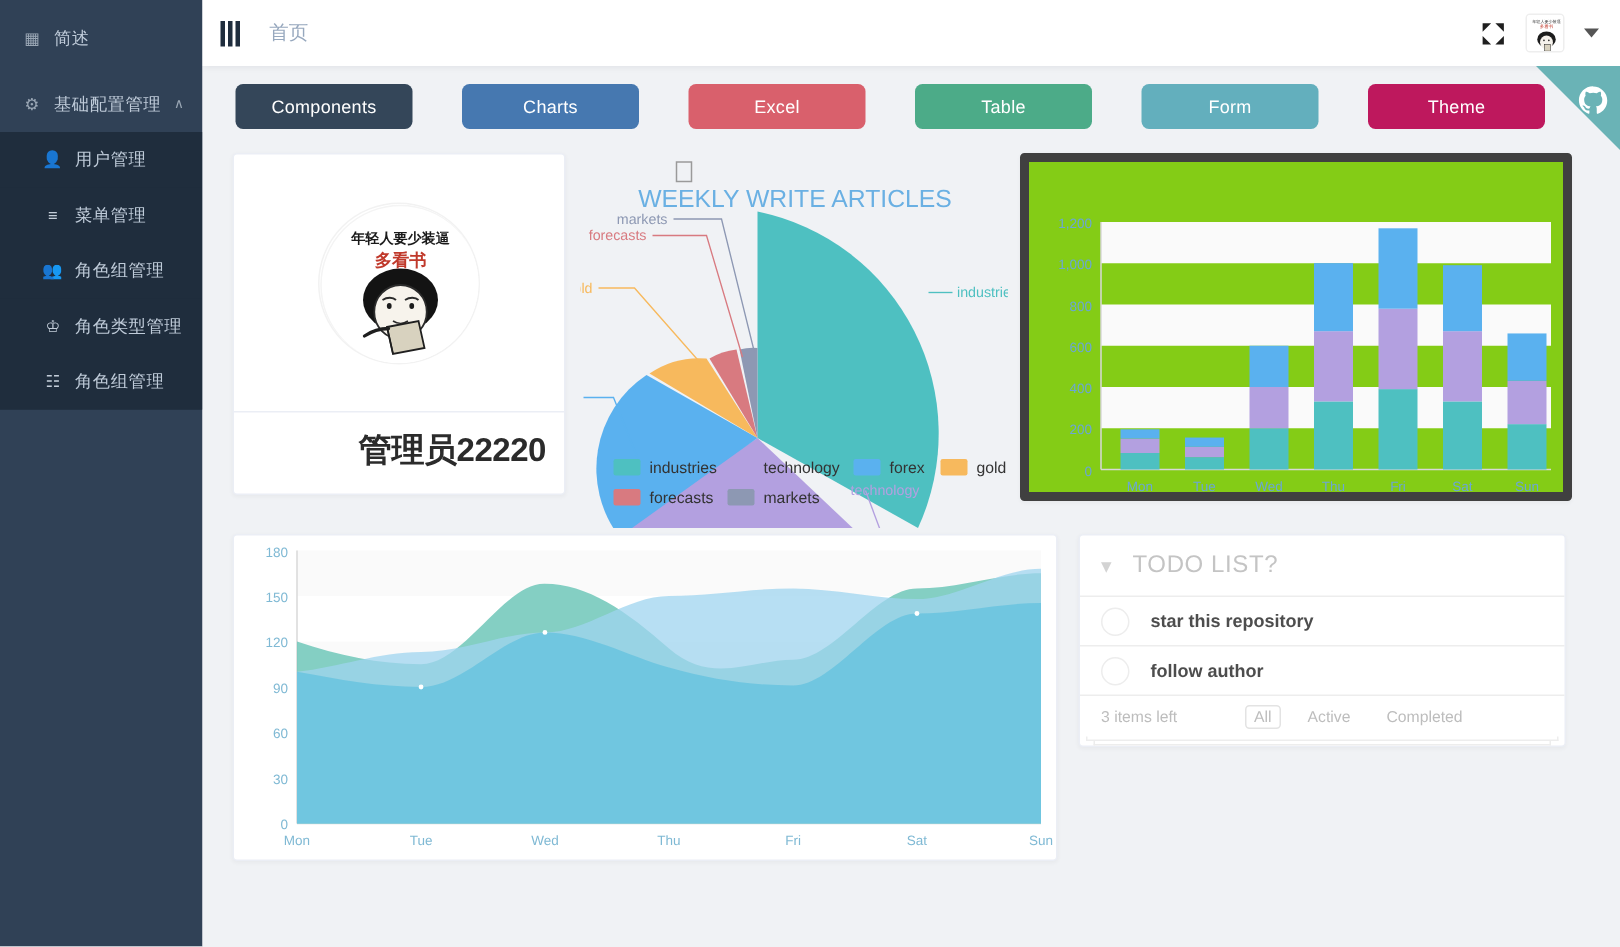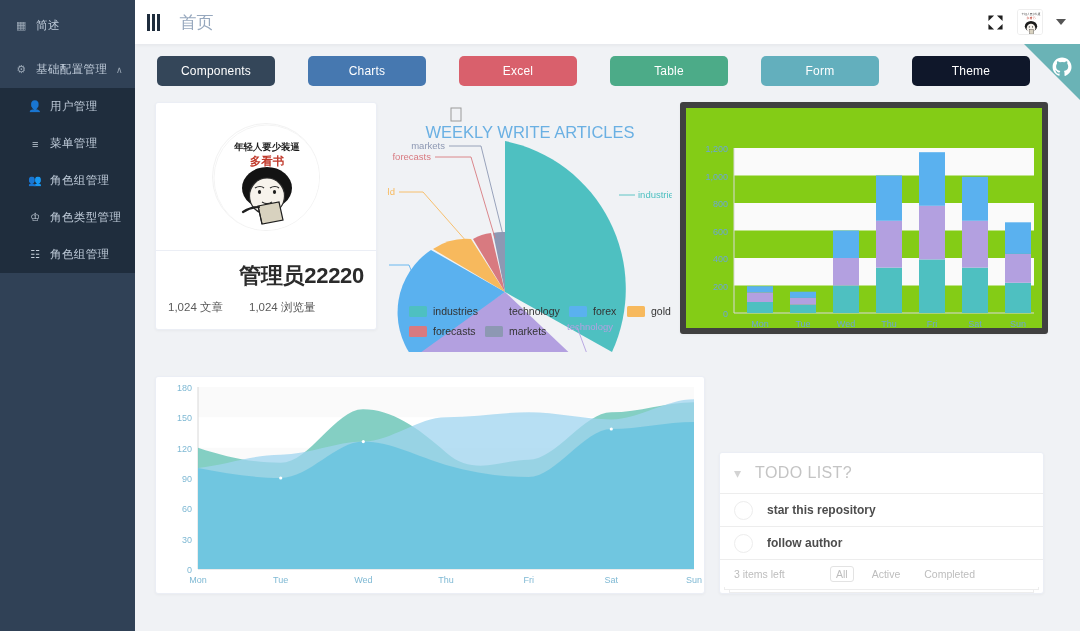--- a/index.html
+++ b/index.html
@@ -46,21 +46,21 @@
 
   .navbar {
     height: 44px; background: #fff;
     display: flex; align-items: center;
     padding: 0 14px 0 10px;
     box-shadow: 0 1px 4px rgba(0,21,41,.06);
     position: relative; z-index: 6;
   }
   .hamburger { display: flex; gap: 2.5px; align-items: center; cursor: pointer; padding: 3px 2px; }
   .hamburger i { display: block; width: 2.5px; height: 17px; background: #1f2d3d; }
-  .crumb { margin-left: 18px; color: #97a8be; font-size: 17px; }
+  .crumb { margin-left: 18px; color: #97a8be; font-size: 13px; }
   .nav-right { margin-left: auto; display: flex; align-items: center; gap: 13px; }
   .fs-icon { width: 17px; height: 17px; position: relative; cursor: pointer; display:block; }
   .avatar {
     width: 26px; height: 26px; border-radius: 3px;
     background: #fff; overflow: hidden; position: relative; cursor: pointer;
     border: 1px solid #eee;
   }
   .chev-down {
     width: 0; height: 0; cursor: pointer;
     border-left: 5px solid transparent; border-right: 5px solid transparent;
@@ -112,21 +112,21 @@
 
   .pie-card { width: 285px; height: 250px; margin-left: 10px; position: relative; background: transparent; }
   .bar-card {
     width: 368px; height: 232px; margin-left: 8px;
     background: #84cc16; border-radius: 3px; border: 6px solid #404040;
     box-shadow: 0 1px 3px rgba(0,0,0,.04);
     position: relative;
   }
 
   
-  .row2 { display: flex; margin-top: 24px; align-items: flex-end; }
+  .row2 { display: flex; margin-top: 4px; align-items: flex-start; }
   .area-card {
     width: 550px; height: 218px;
     background: #fff; border-radius: 3px; border: 1px solid #ebeef5;
     box-shadow: 0 1px 3px rgba(0,0,0,.04); position: relative;
   }
   .todo-card {
     width: 325px; margin-left: 14px;
     background: #fff; border-radius: 3px; border: 1px solid #ebeef5;
     box-shadow: 0 1px 3px rgba(0,0,0,.04);
     position: relative;
@@ -250,21 +250,21 @@
     </div>
 
     <div class="content">
 
       <div class="btnrow">
         <button class="btn" style="background:#344659">Components</button>
         <button class="btn" style="background:#4678b0">Charts</button>
         <button class="btn" style="background:#d9606c">Excel</button>
         <button class="btn" style="background:#4cab88">Table</button>
         <button class="btn" style="background:#63afbd">Form</button>
-        <button class="btn" style="background:#0f172a">Theme</button>
+        <button class="btn" style="background:#be185d">Theme</button>
       </div>
 
       <div class="row1">
 
         <div class="card profile-card">
           <div class="profile-top">
             <div class="profile-img">
               <svg viewBox="0 0 108 108" width="108" height="108">
                 <circle cx="54" cy="54" r="53" fill="#fff" stroke="#f4f4f4"></circle>
                 <text x="54" y="26" font-size="9.4" text-anchor="middle" fill="#1a1a1a" font-family="DejaVu Sans, sans-serif" font-weight="bold">年轻人要少装逼</text>
@@ -278,30 +278,20 @@
                 <path d="M49 78c3 2 7 2 10 0" stroke="#2b2b2b" stroke-width="1.1" fill="none"></path>
                 <path d="M45 82 L66 78 L70 96 L49 100 Z" fill="#d8d2bf" stroke="#1f1f1f" stroke-width="1.2"></path>
                 <path d="M45 82 L49 100" stroke="#1f1f1f" stroke-width="1"></path>
                 <path d="M30 88c6-4 12-5 16-5" stroke="#1f1f1f" stroke-width="2.2" fill="none" stroke-linecap="round"></path>
               </svg>
             </div>
           </div>
           <div class="profile-sep"></div>
           <div class="profile-bottom">
             <div class="profile-name">管理员22220</div>
-            <div class="profile-stats">
-              <div>
-                <span>1,024</span>
-                <span>文章</span>
-              </div>
-              <div>
-                <span>1,024</span>
-                <span>浏览量</span>
-              </div>
-            </div>
           </div>
         </div>
 
         <div class="pie-card">
           <svg width="285" height="250" viewBox="0 0 285 250">
 
             <rect x="64" y="6" width="10" height="13" fill="none" stroke="#9a9a9a" stroke-width="1"></rect>
             <text x="143" y="36" text-anchor="middle" font-size="16.5" fill="#6ab0e3" font-family="Liberation Sans, sans-serif">WEEKLY WRITE ARTICLES</text>
 
             <g>

